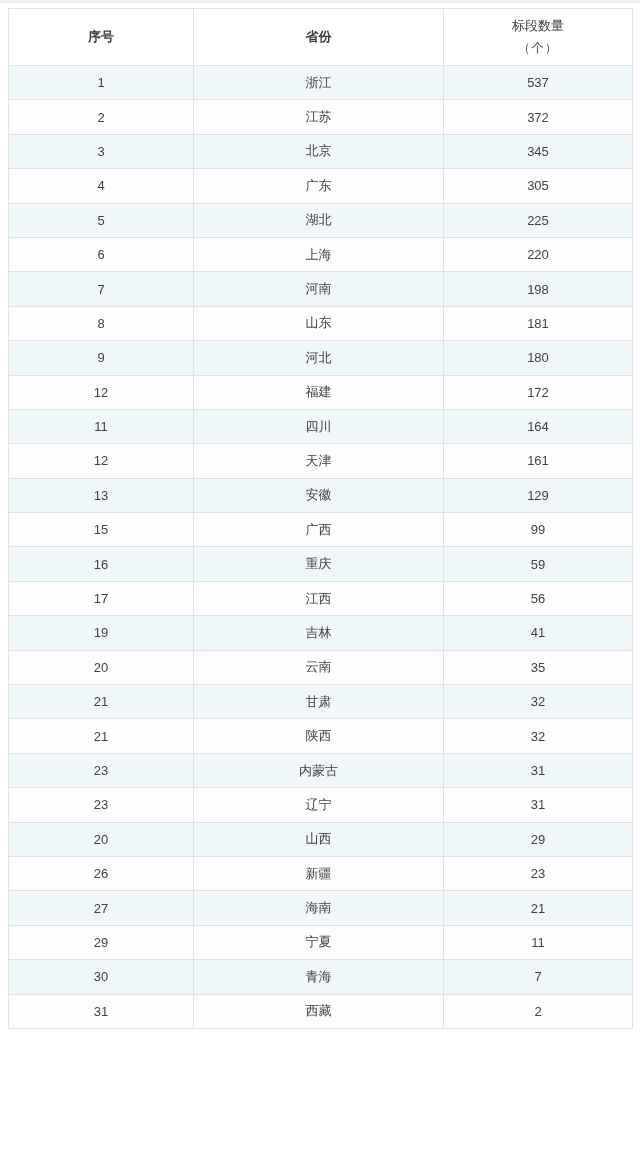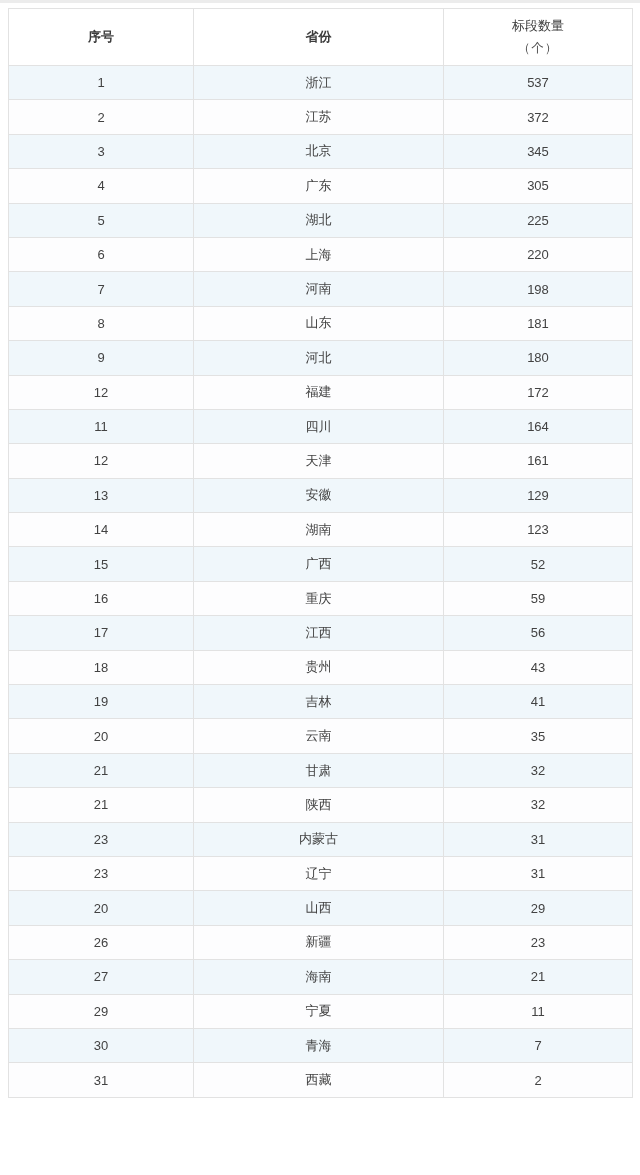--- a/index.html
+++ b/index.html
@@ -127,43 +127,33 @@
           <td>12</td>
           <td>天津</td>
           <td>161</td>
         </tr>
         <tr>
           <td>13</td>
           <td>安徽</td>
           <td>129</td>
         </tr>
         <tr>
-          <td>14</td>
-          <td>湖南</td>
-          <td>123</td>
-        </tr>
-        <tr>
           <td>15</td>
           <td>广西</td>
-          <td>52</td>
+          <td>99</td>
         </tr>
         <tr>
           <td>16</td>
           <td>重庆</td>
           <td>59</td>
         </tr>
         <tr>
           <td>17</td>
           <td>江西</td>
           <td>56</td>
-        </tr>
-        <tr>
-          <td>18</td>
-          <td>贵州</td>
-          <td>43</td>
         </tr>
         <tr>
           <td>19</td>
           <td>吉林</td>
           <td>41</td>
         </tr>
         <tr>
           <td>20</td>
           <td>云南</td>
           <td>35</td>

